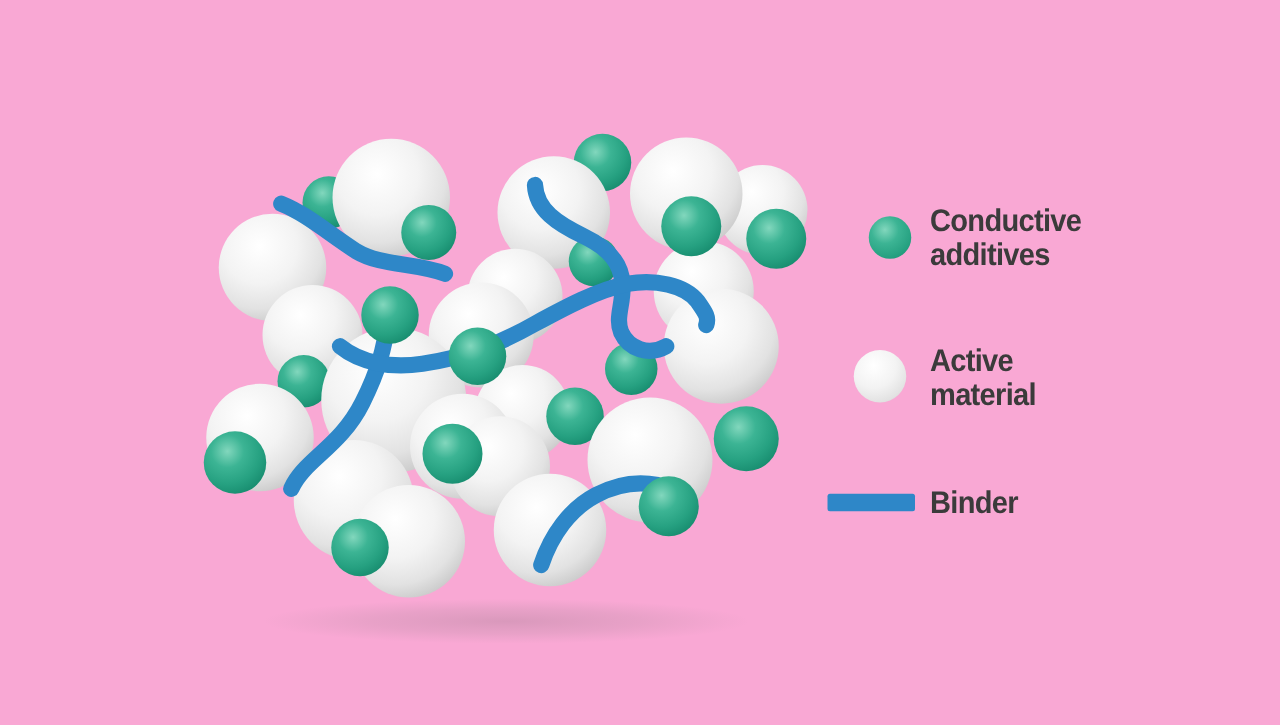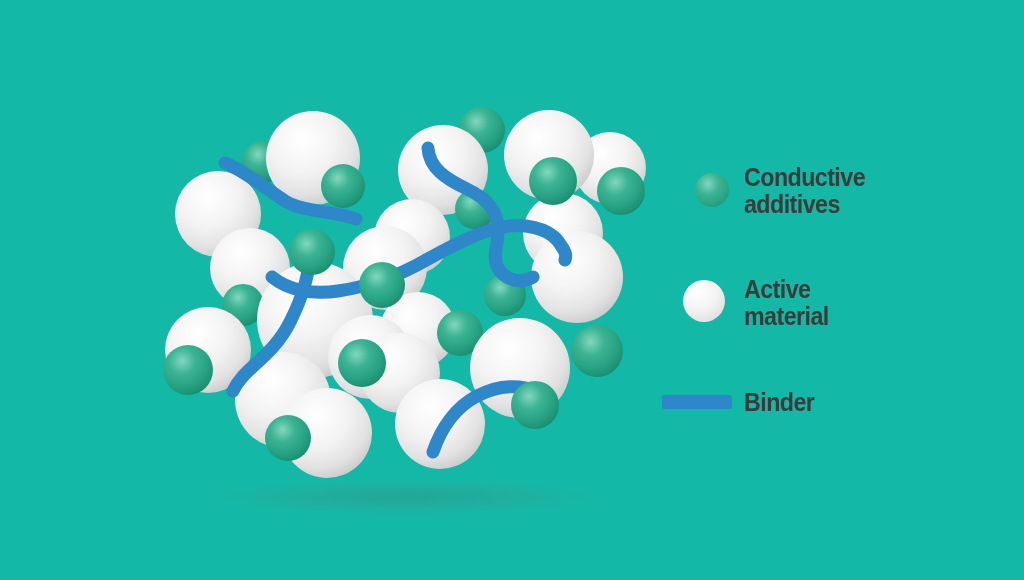--- a/index.html
+++ b/index.html
@@ -1,19 +1,19 @@
 <!DOCTYPE html>
 <html><head>
 <meta charset="utf-8">
 <style>
   html,body{margin:0;padding:0;background:#ffffff;}
   .stage{
     position:relative;
     width:1024px;height:580px;
-    background:#14b8a6;
+    background:#f9a8d4;
     overflow:hidden;
     font-family:"Liberation Sans", sans-serif;
   }
   .diagram-svg{position:absolute;left:0;top:0;}
   .legend{position:absolute;left:0;top:0;width:1024px;height:580px;pointer-events:none;}
   .legend-item{position:absolute;}
   .swatch-sphere{position:absolute;border-radius:50%;}
   .swatch-teal{
     left:695px;top:173px;width:34px;height:34px;
     background:radial-gradient(circle at 38% 32%, #82d7bd 0%, #3cb494 35%, #26a181 70%, #168a6d 100%);

